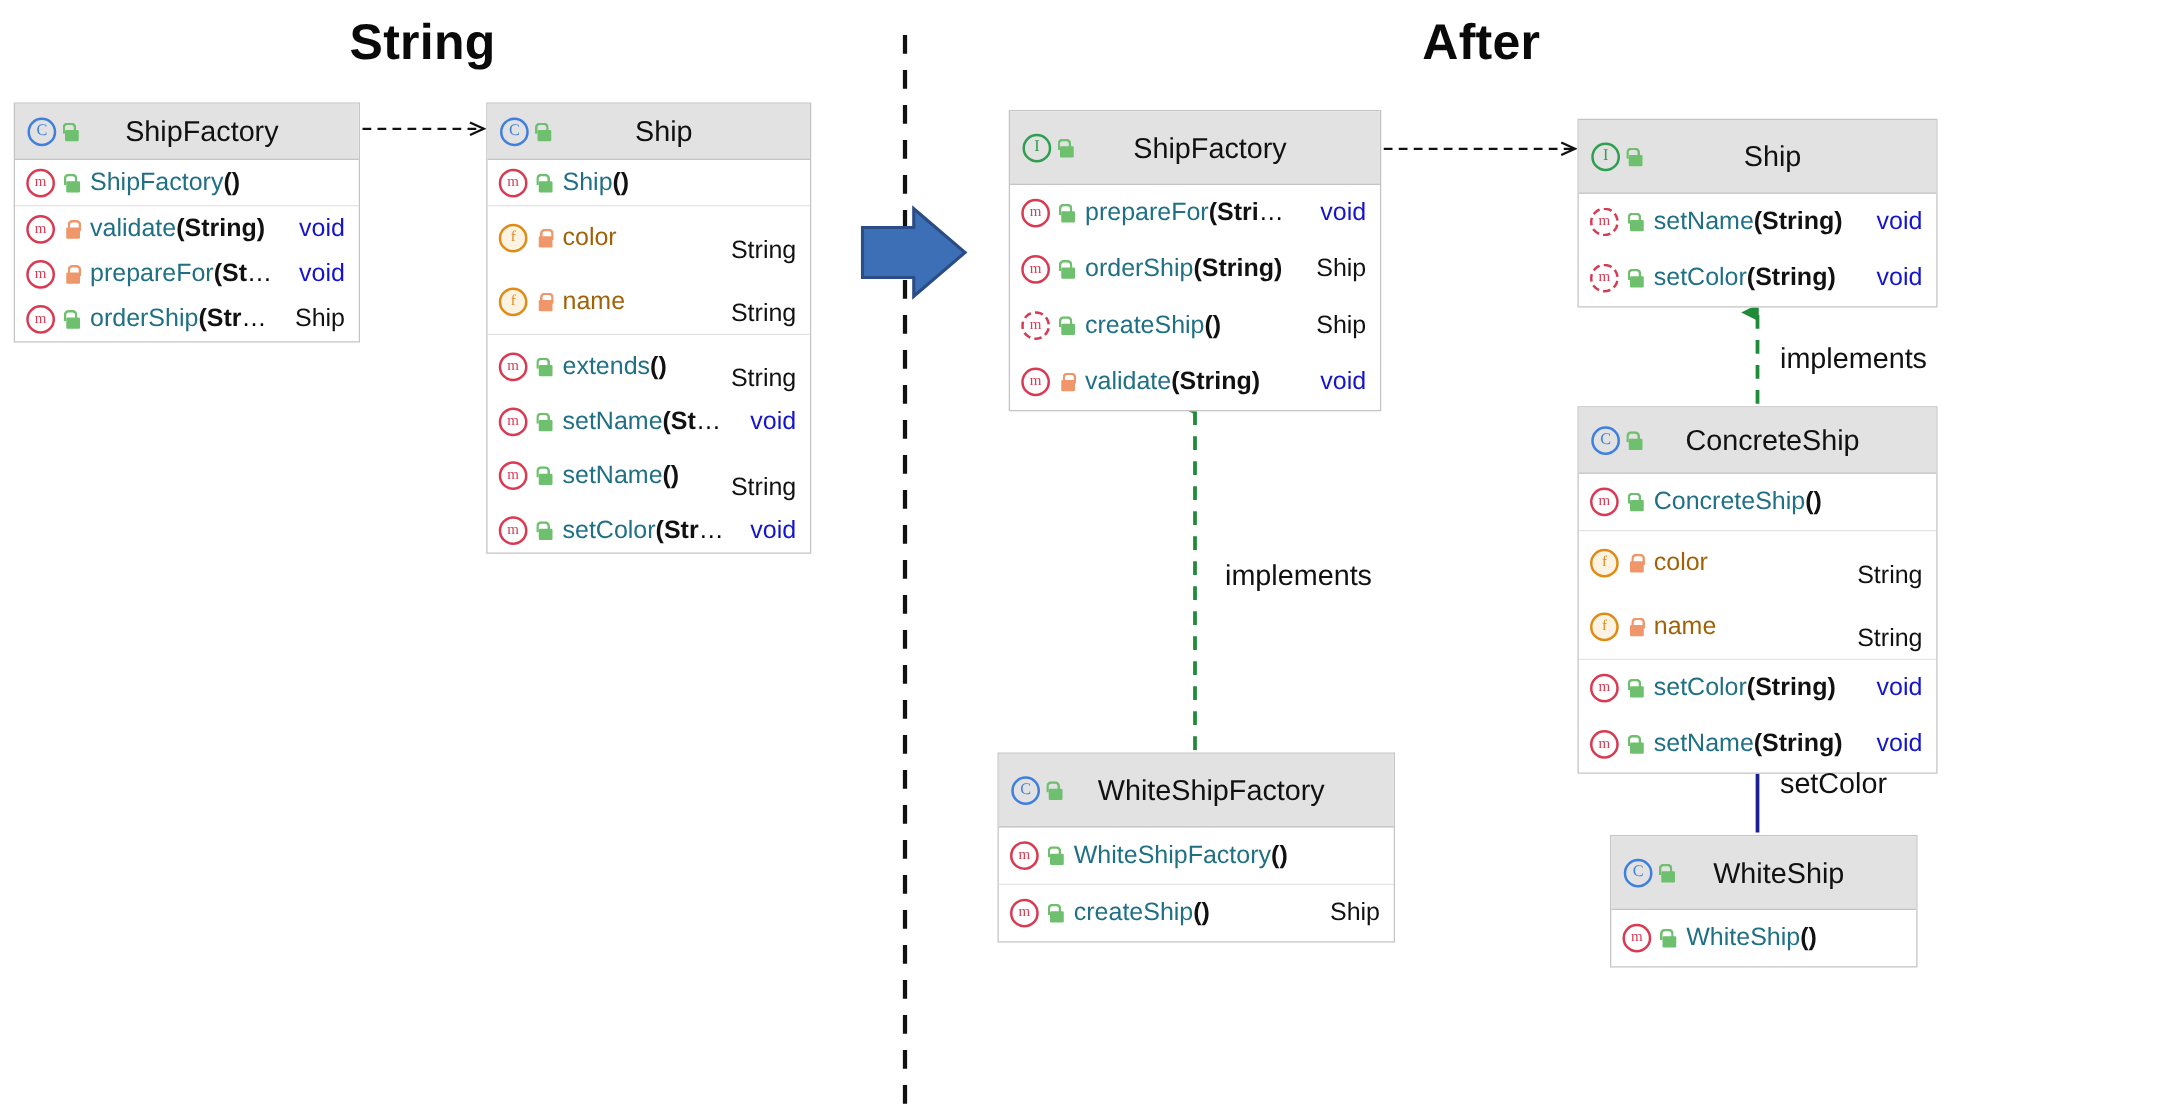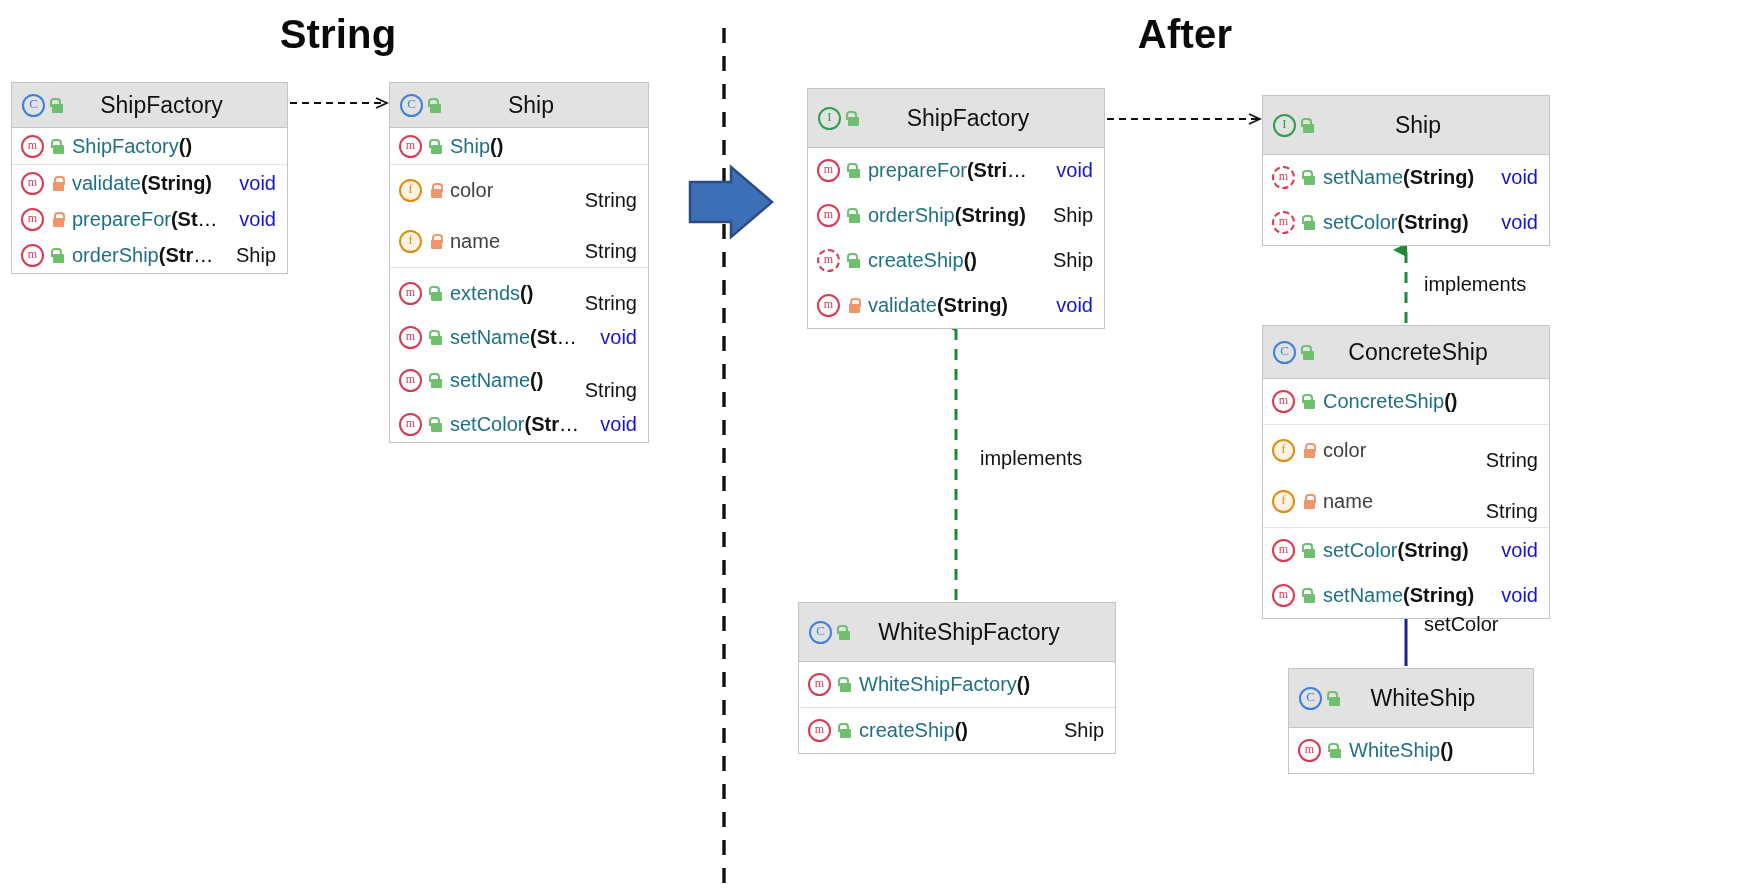--- a/index.html
+++ b/index.html
@@ -79,21 +79,21 @@
   .row .sig{
     flex:1 1 auto;
     overflow:hidden;
     text-overflow:ellipsis;
   }
   .row .ret{
     flex:0 0 auto;
     padding-left:14px;
   }
   .mname{color:#1f6f85;}
-  .fname{color:#404040;text-align:right;}
+  .fname{color:#a16207;text-align:right;}
   .params{color:#111;font-weight:700;}
   .t-void{color:#1414cf;}
   .t-str{color:#111;margin-top:20px;}
   .t-ship{color:#111;}
 
   
   .ico{
     display:inline-block;
     flex:0 0 auto;
     position:relative;
@@ -164,21 +164,21 @@
     border-width:2px 2px 0 2px;
   }
   .lock-pub .body{background:#6ec06e;}
   .lock-pub .shackle{left:0px;top:0px;border-color:#6ec06e;}
   .lock-prot .body{background:#f0966b;}
   .lock-prot .shackle{left:3px;top:0px;border-color:#f0966b;}
 
   
   .edge-label{
     position:absolute;
-    font-size:20px;
+    font-size:23px;
     color:#111;
     white-space:nowrap;
   }
 </style>
 </head>
 <body>
 
 <div id="stage">
 
   <svg id="edges" viewBox="0 0 1747 889" xmlns="http://www.w3.org/2000/svg">

